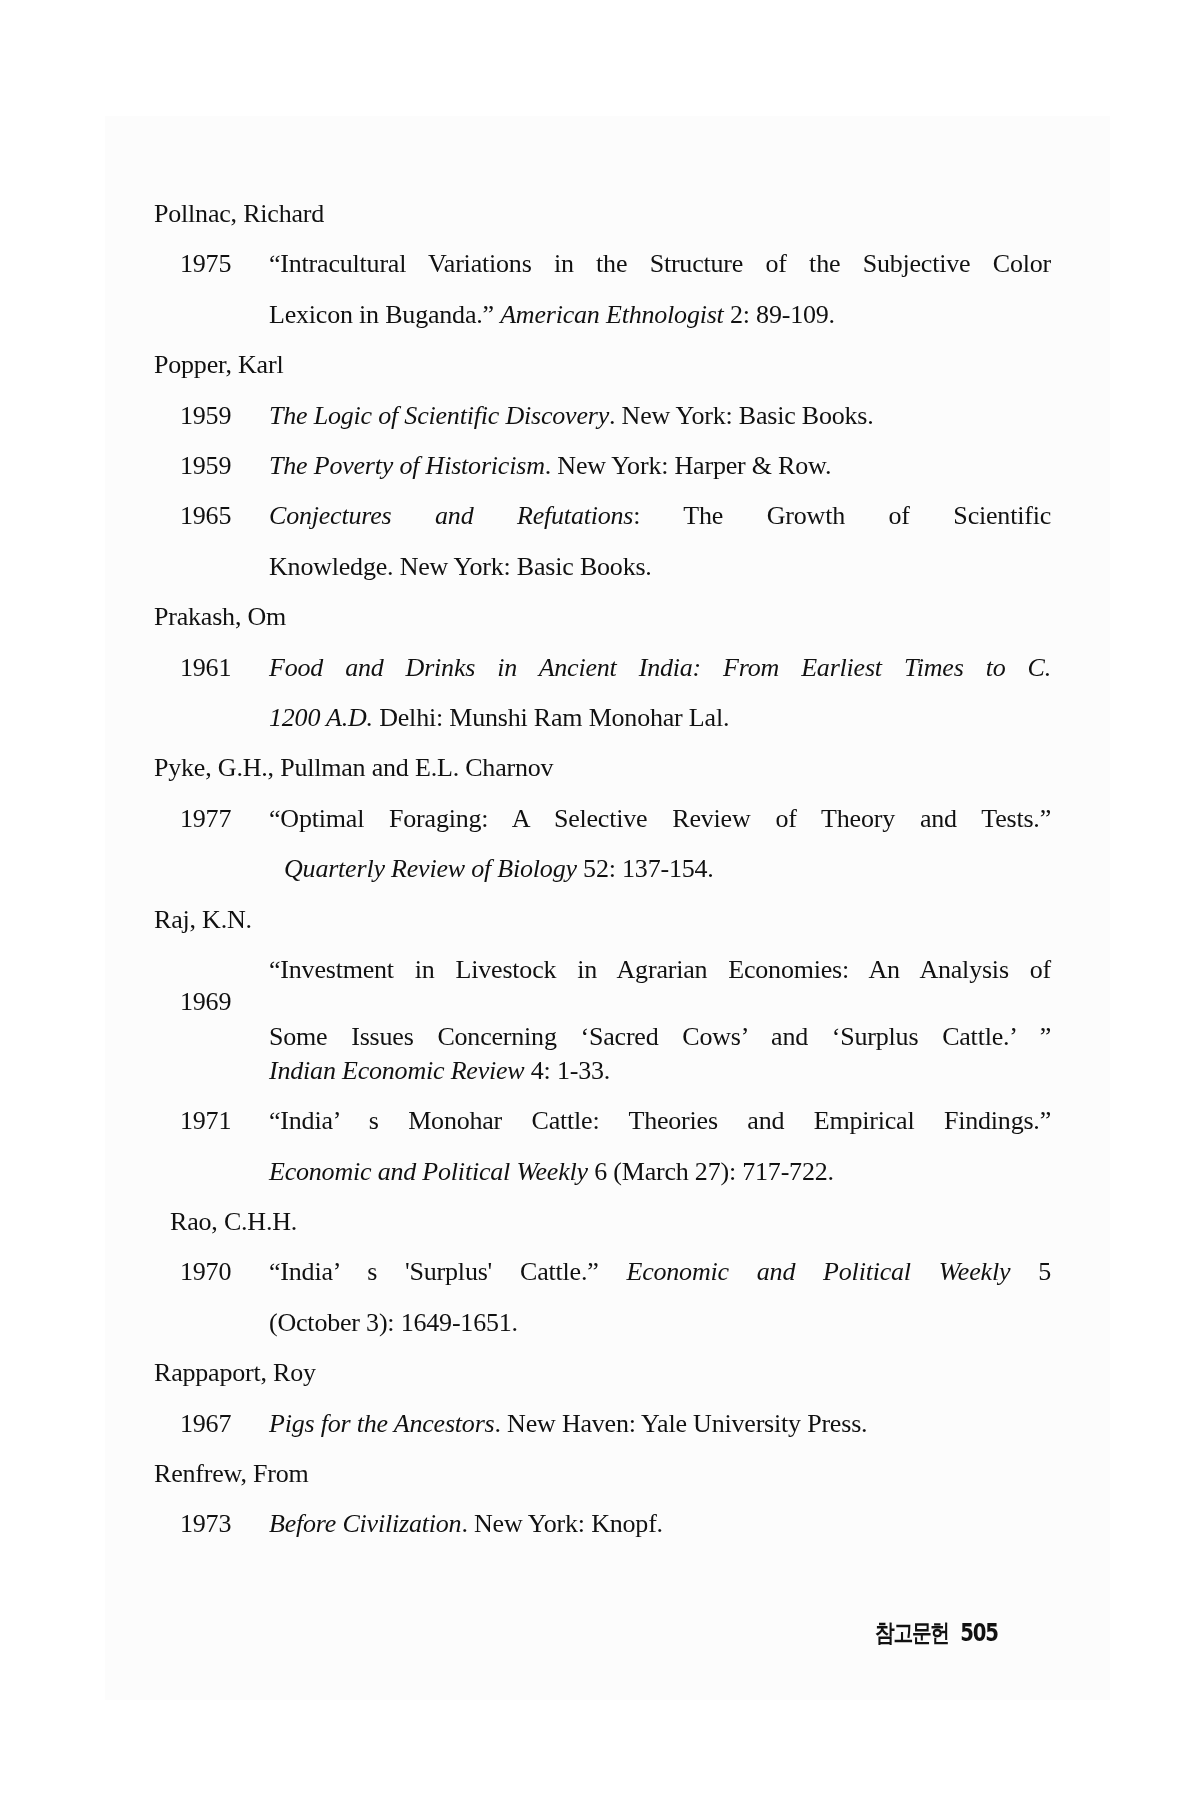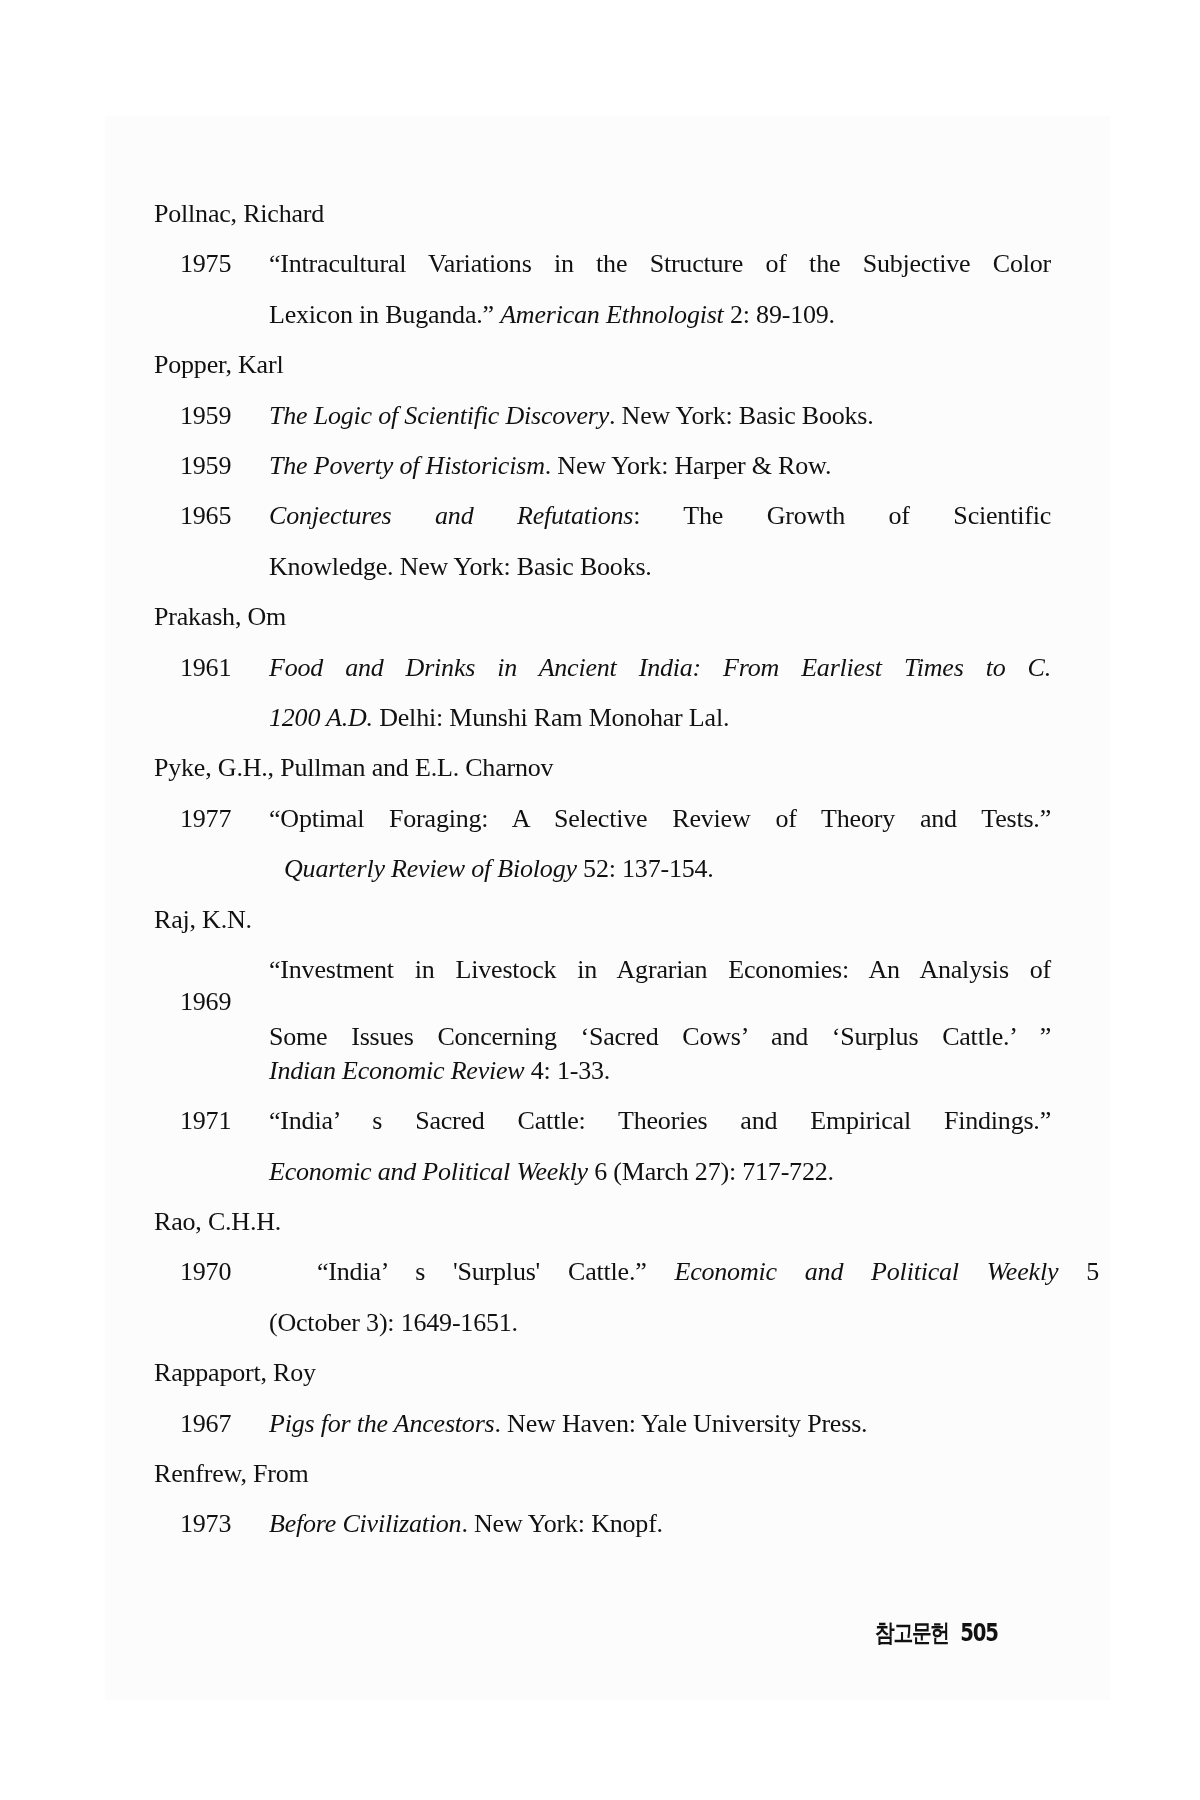--- a/index.html
+++ b/index.html
@@ -54,25 +54,25 @@
     <div class="line author" style="top: 752.4px;">Pyke, G.H., Pullman and E.L. Charnov</div>
     <div class="line year" style="top: 802.8px;">1977</div>
     <div class="line text just" style="top: 802.8px;"><span>“Optimal Foraging: A Selective Review of Theory and Tests.”</span></div>
     <div class="line text" style="top: 853.2px; margin-left: 15px;"><i>Quarterly Review of Biology</i><span> 52: 137-154.</span></div>
     <div class="line author" style="top: 903.6px;">Raj, K.N.</div>
     <div class="line year" style="top: 954px; margin-top: 32px;">1969</div>
     <div class="line text just" style="top: 954px;"><span>“Investment in Livestock in Agrarian Economies: An Analysis of</span></div>
     <div class="line text just" style="top: 1021px;"><span>Some Issues Concerning ‘Sacred Cows’ and ‘Surplus Cattle.’ ”</span></div>
     <div class="line text" style="top: 1054.8px; text-align: right;"><i>Indian Economic Review</i><span> 4: 1-33.</span></div>
     <div class="line year" style="top: 1105.2px;">1971</div>
-    <div class="line text just" style="top: 1105.2px;"><span>“India’ s Sacred Cattle: Theories and Empirical Findings.”</span></div>
+    <div class="line text just" style="top: 1105.2px;"><span>“India’ s Monohar Cattle: Theories and Empirical Findings.”</span></div>
     <div class="line text" style="top: 1155.6px;"><i>Economic and Political Weekly</i><span> 6 (March 27): 717-722.</span></div>
-    <div class="line author" style="top: 1206px;">Rao, C.H.H.</div>
+    <div class="line author" style="top: 1206px; margin-left: 16px;">Rao, C.H.H.</div>
     <div class="line year" style="top: 1256.4px;">1970</div>
-    <div class="line text just" style="top: 1256.4px; margin-left: 48px;"><span>“India’ s 'Surplus' Cattle.” </span><i>Economic and Political Weekly</i><span> 5</span></div>
+    <div class="line text just" style="top: 1256.4px;"><span>“India’ s 'Surplus' Cattle.” </span><i>Economic and Political Weekly</i><span> 5</span></div>
     <div class="line text" style="top: 1306.8px;"><span>(October 3): 1649-1651.</span></div>
     <div class="line author" style="top: 1357.2px;">Rappaport, Roy</div>
     <div class="line year" style="top: 1407.6px;">1967</div>
     <div class="line text" style="top: 1407.6px;"><i>Pigs for the Ancestors</i><span>. New Haven: Yale University Press.</span></div>
     <div class="line author" style="top: 1458px;">Renfrew, From</div>
     <div class="line year" style="top: 1508.4px;">1973</div>
     <div class="line text" style="top: 1508.4px;"><i>Before Civilization</i><span>. New York: Knopf.</span></div>
   </div>
 
 <div class="footer">

